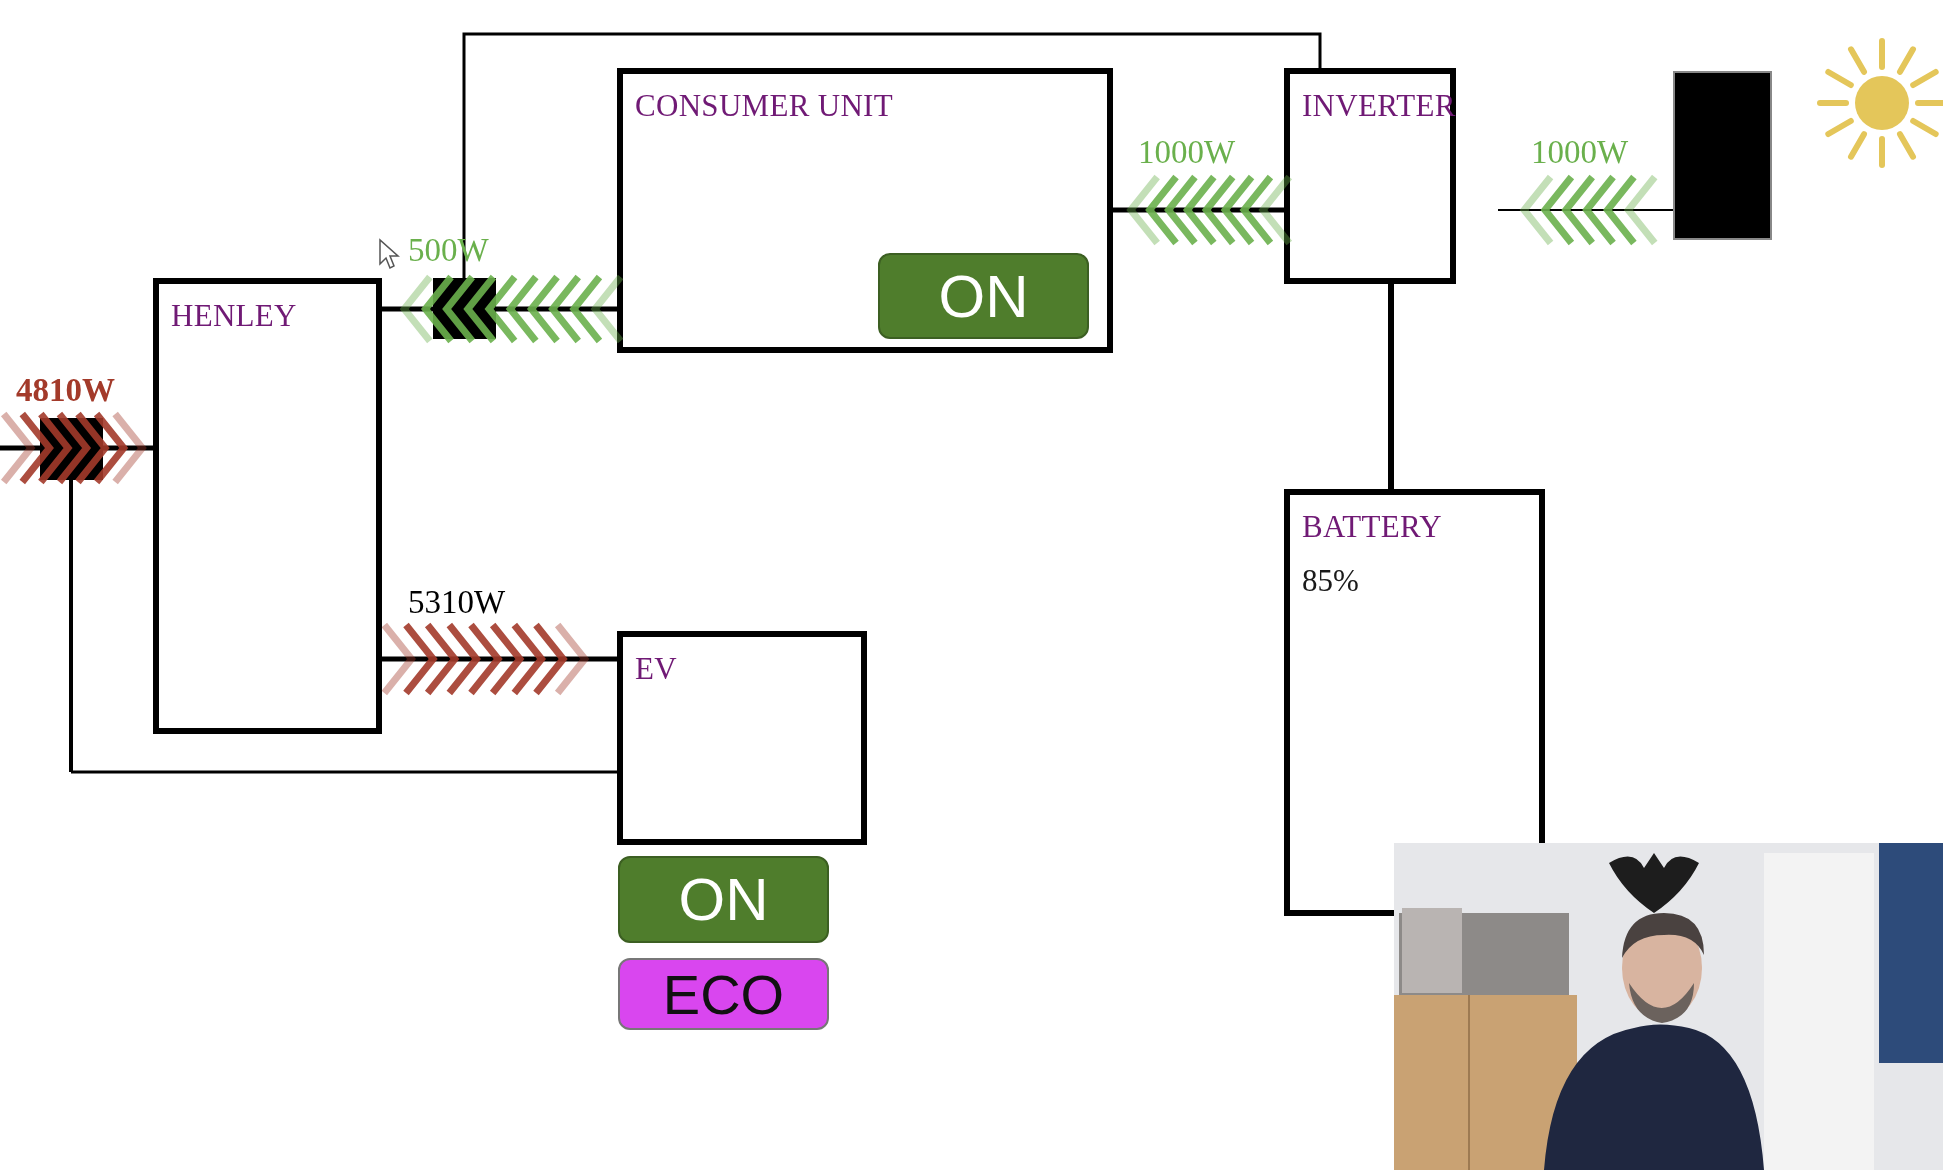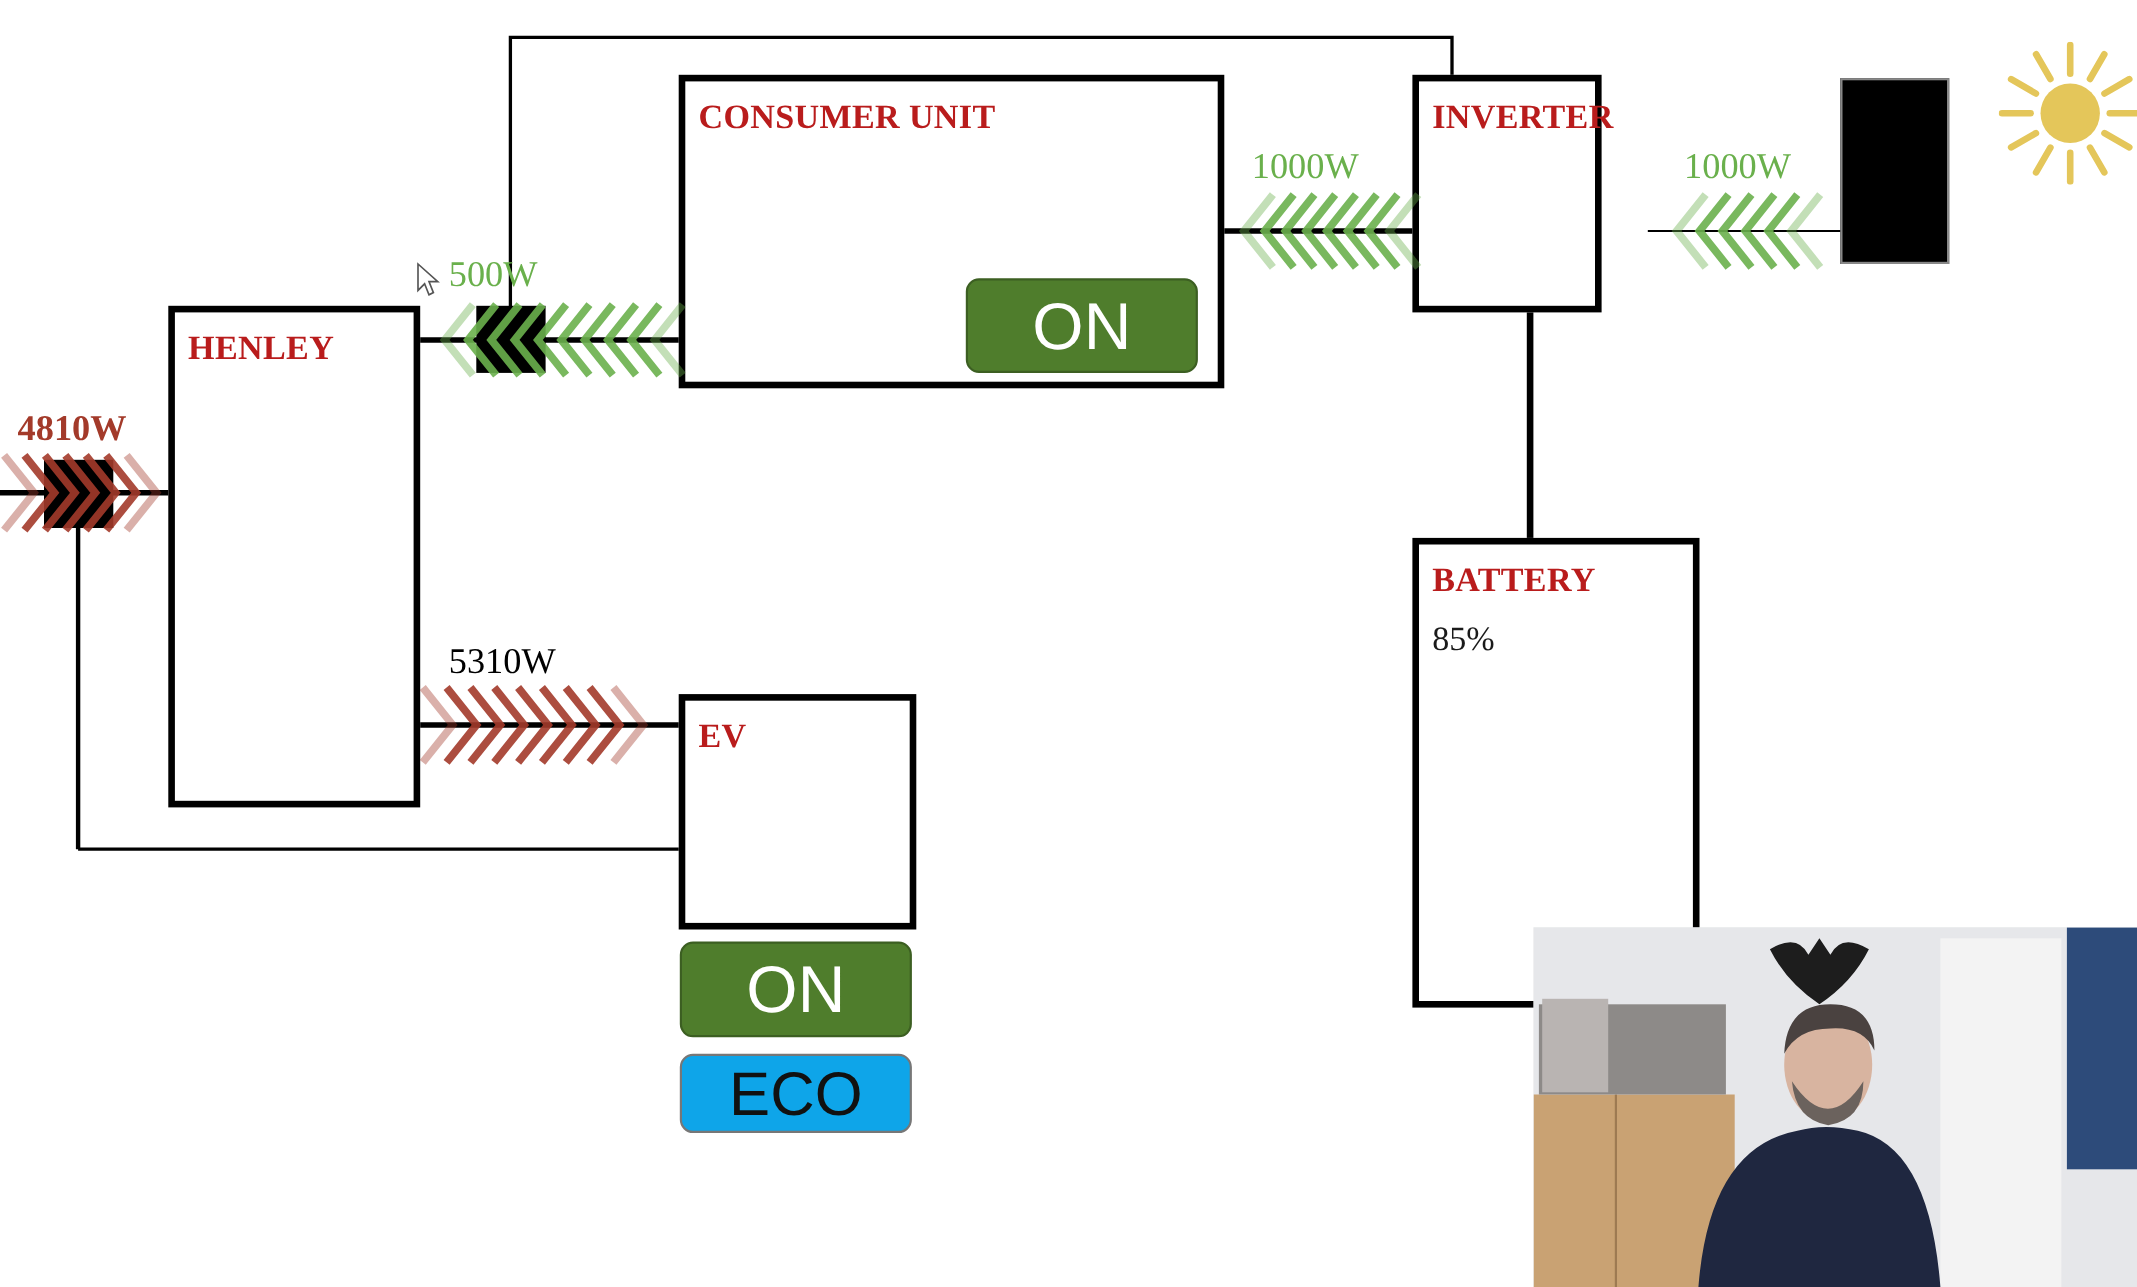--- a/index.html
+++ b/index.html
@@ -1,23 +1,23 @@
 <!DOCTYPE html>
 <html><head>
 <meta charset="utf-8">
 <style>
   html, body { margin:0; padding:0; background:#ffffff; }
   body { width:1943px; height:1170px; position:relative; overflow:hidden; font-family:"Liberation Serif", serif; }
   #stage { position:absolute; left:0; top:0; width:1943px; height:1170px; }
   .box { position:absolute; border:6px solid #000; background:#fff; box-sizing:border-box; }
-  .box-label { position:absolute; left:12px; top:14px; font-family:"Liberation Serif", serif; font-size:31px; color:#b91c1c; letter-spacing:0.3px; white-space:nowrap;font-weight:bold; }
+  .box-label { position:absolute; left:12px; top:14px; font-family:"Liberation Serif", serif; font-size:31px; color:#701a75; letter-spacing:0.3px; white-space:nowrap; }
   .box-sub { position:absolute; left:12px; top:68px; font-family:"Liberation Serif", serif; font-size:31px; color:#1a1a1a; }
   .btn { position:absolute; box-sizing:border-box; border-radius:12px; display:flex; align-items:center; justify-content:center; font-family:"Liberation Sans", sans-serif; cursor:pointer; }
   .btn-on { background:#4f7d2c; color:#ffffff; border:2px solid #3c5f22; font-size:60px; }
-  .btn-eco { background:#0ea5e9; color:#111; border:2px solid #777; font-size:56px; }
+  .btn-eco { background:#d946ef; color:#111; border:2px solid #777; font-size:56px; }
   .flow-label { position:absolute; font-family:"Liberation Serif", serif; font-size:33px; white-space:nowrap; }
   .solar-panel { position:absolute; background:#000; border:2px solid #888; box-sizing:border-box; }
   #webcam { position:absolute; left:1394px; top:843px; width:549px; height:327px; overflow:hidden; background:#e9eaec; }
 </style>
 </head>
 <body>
 
 <div id="stage">
 
   <svg id="wires" width="1943" height="1170" style="position:absolute;left:0;top:0;">
@@ -51,21 +51,21 @@
 
   <div class="box" style="left:1284px;top:68px;width:172px;height:216px;">
     <span class="box-label">INVERTER</span>
   </div>
 
   <div class="box" style="left:1284px;top:489px;width:261px;height:427px;">
     <span class="box-label">BATTERY</span>
     <span class="box-sub">85%</span>
   </div>
 
-  <div class="box" style="left:617px;top:631px;width:216px;height:214px;">
+  <div class="box" style="left:617px;top:631px;width:250px;height:214px;">
     <span class="box-label">EV</span>
   </div>
   <div class="btn btn-on" style="left:618px;top:856px;width:211px;height:87px;">ON</div>
   <div class="btn btn-eco" style="left:618px;top:958px;width:211px;height:72px;">ECO</div>
 
   <div class="solar-panel" style="left:1673px;top:71px;width:99px;height:169px;"></div>
   <svg style="position:absolute;left:1817px;top:38px;" width="126" height="130" viewBox="0 0 126 130">
     <g id="sun-g" stroke-linecap="round">
         <line x1="101" y1="65" x2="127" y2="65" stroke="#e4c65a" stroke-width="6"></line>
         <line x1="96.17691453623979" y1="83" x2="118.6935750346352" y2="96" stroke="#e4c65a" stroke-width="6"></line>

